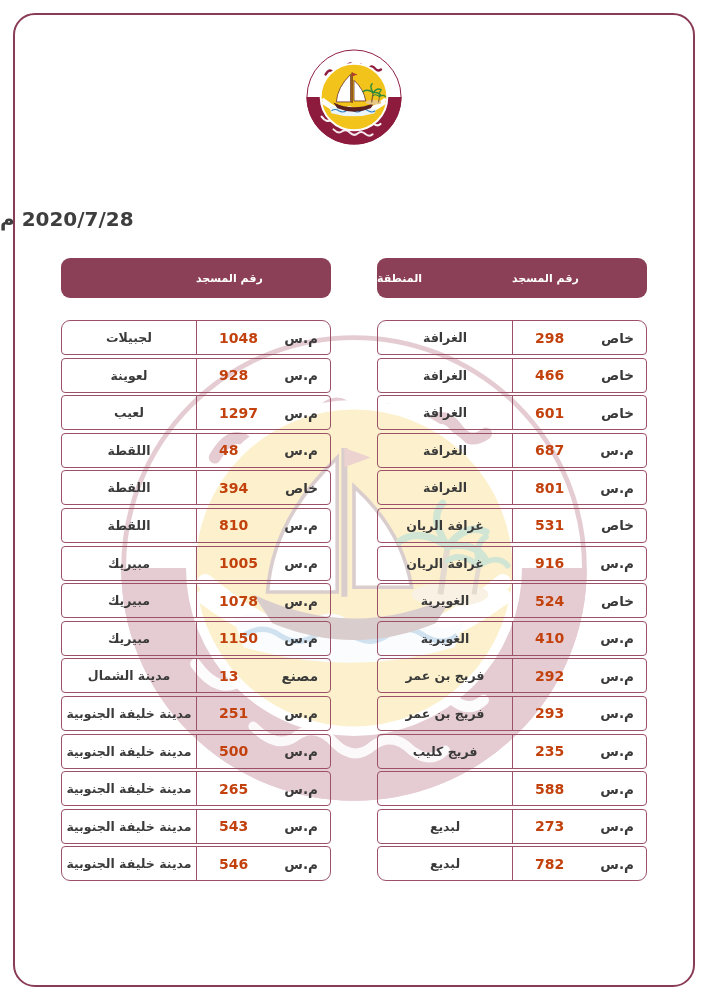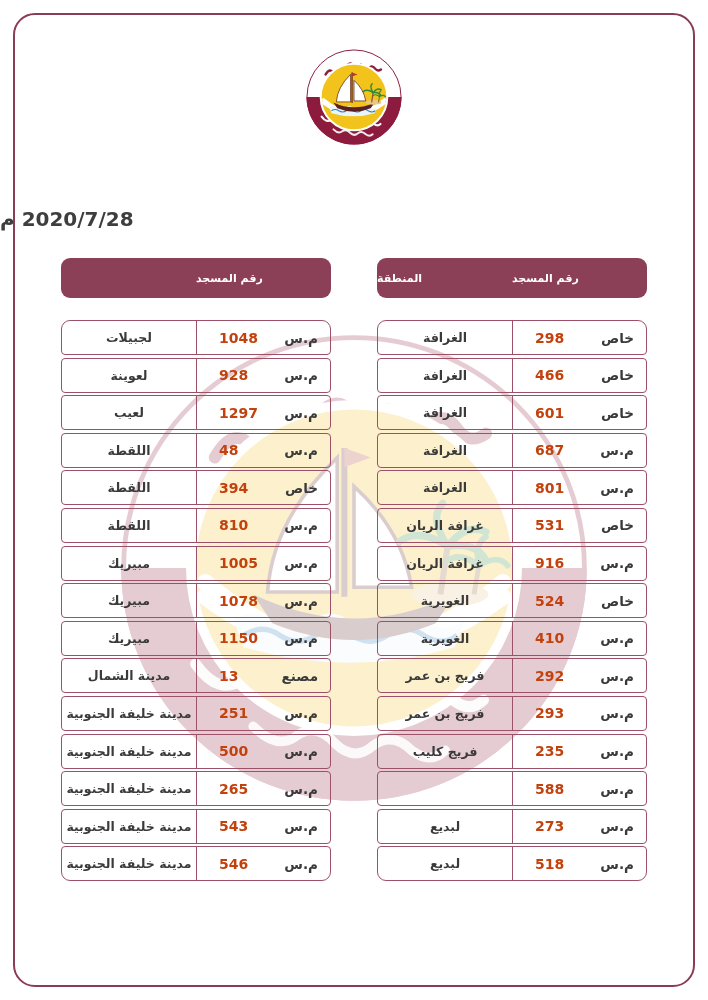--- a/index.html
+++ b/index.html
@@ -236,21 +236,21 @@
               <span class="c-type">م.س</span>
               <span class="c-num">273</span>
             </div>
             <div class="c-area">
               <span class="a-txt">لبديع</span>
             </div>
           </div>
           <div class="t-row">
             <div class="c-nt">
               <span class="c-type">م.س</span>
-              <span class="c-num">518</span>
+              <span class="c-num">782</span>
             </div>
             <div class="c-area">
               <span class="a-txt">لبديع</span>
             </div>
           </div>
         </div>
     </section>
     <section class="mosque-table">
       <header class="t-head">
           <span class="t-col">رقم المسجد</span>

